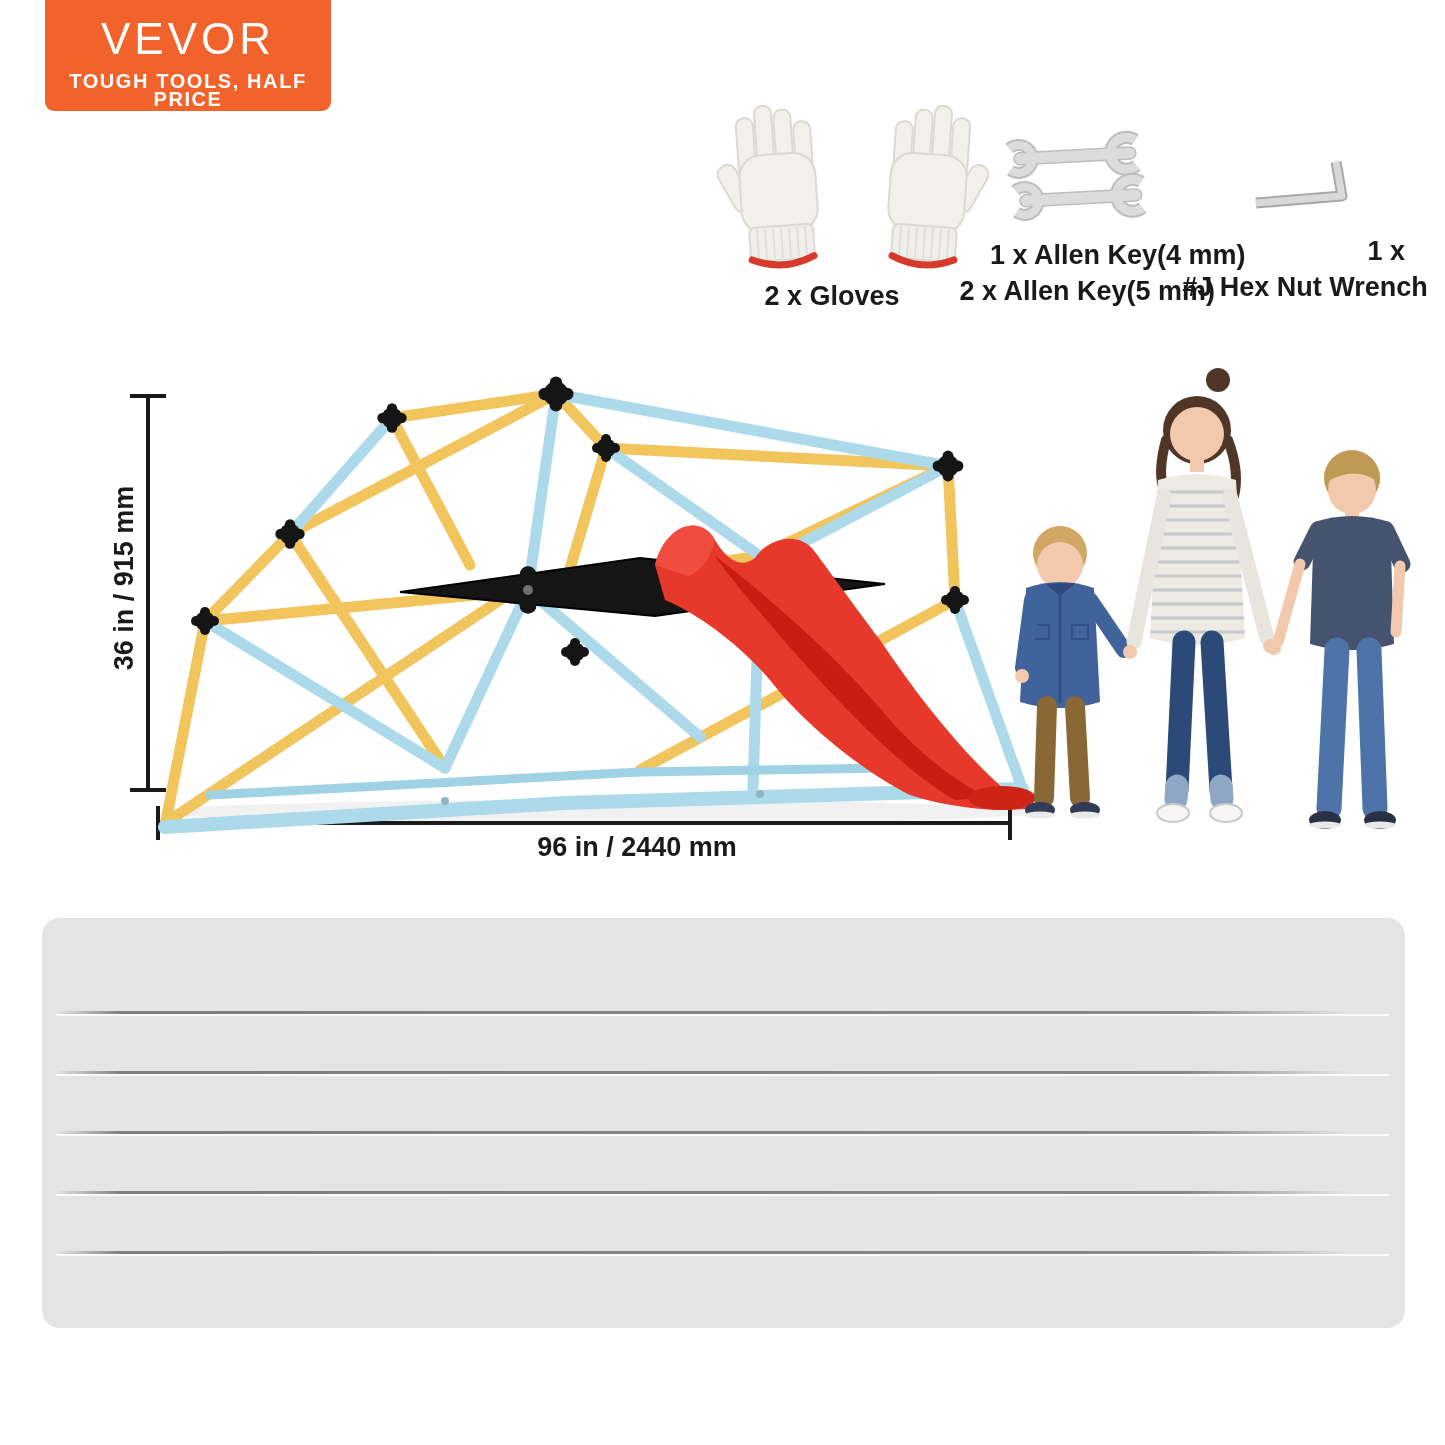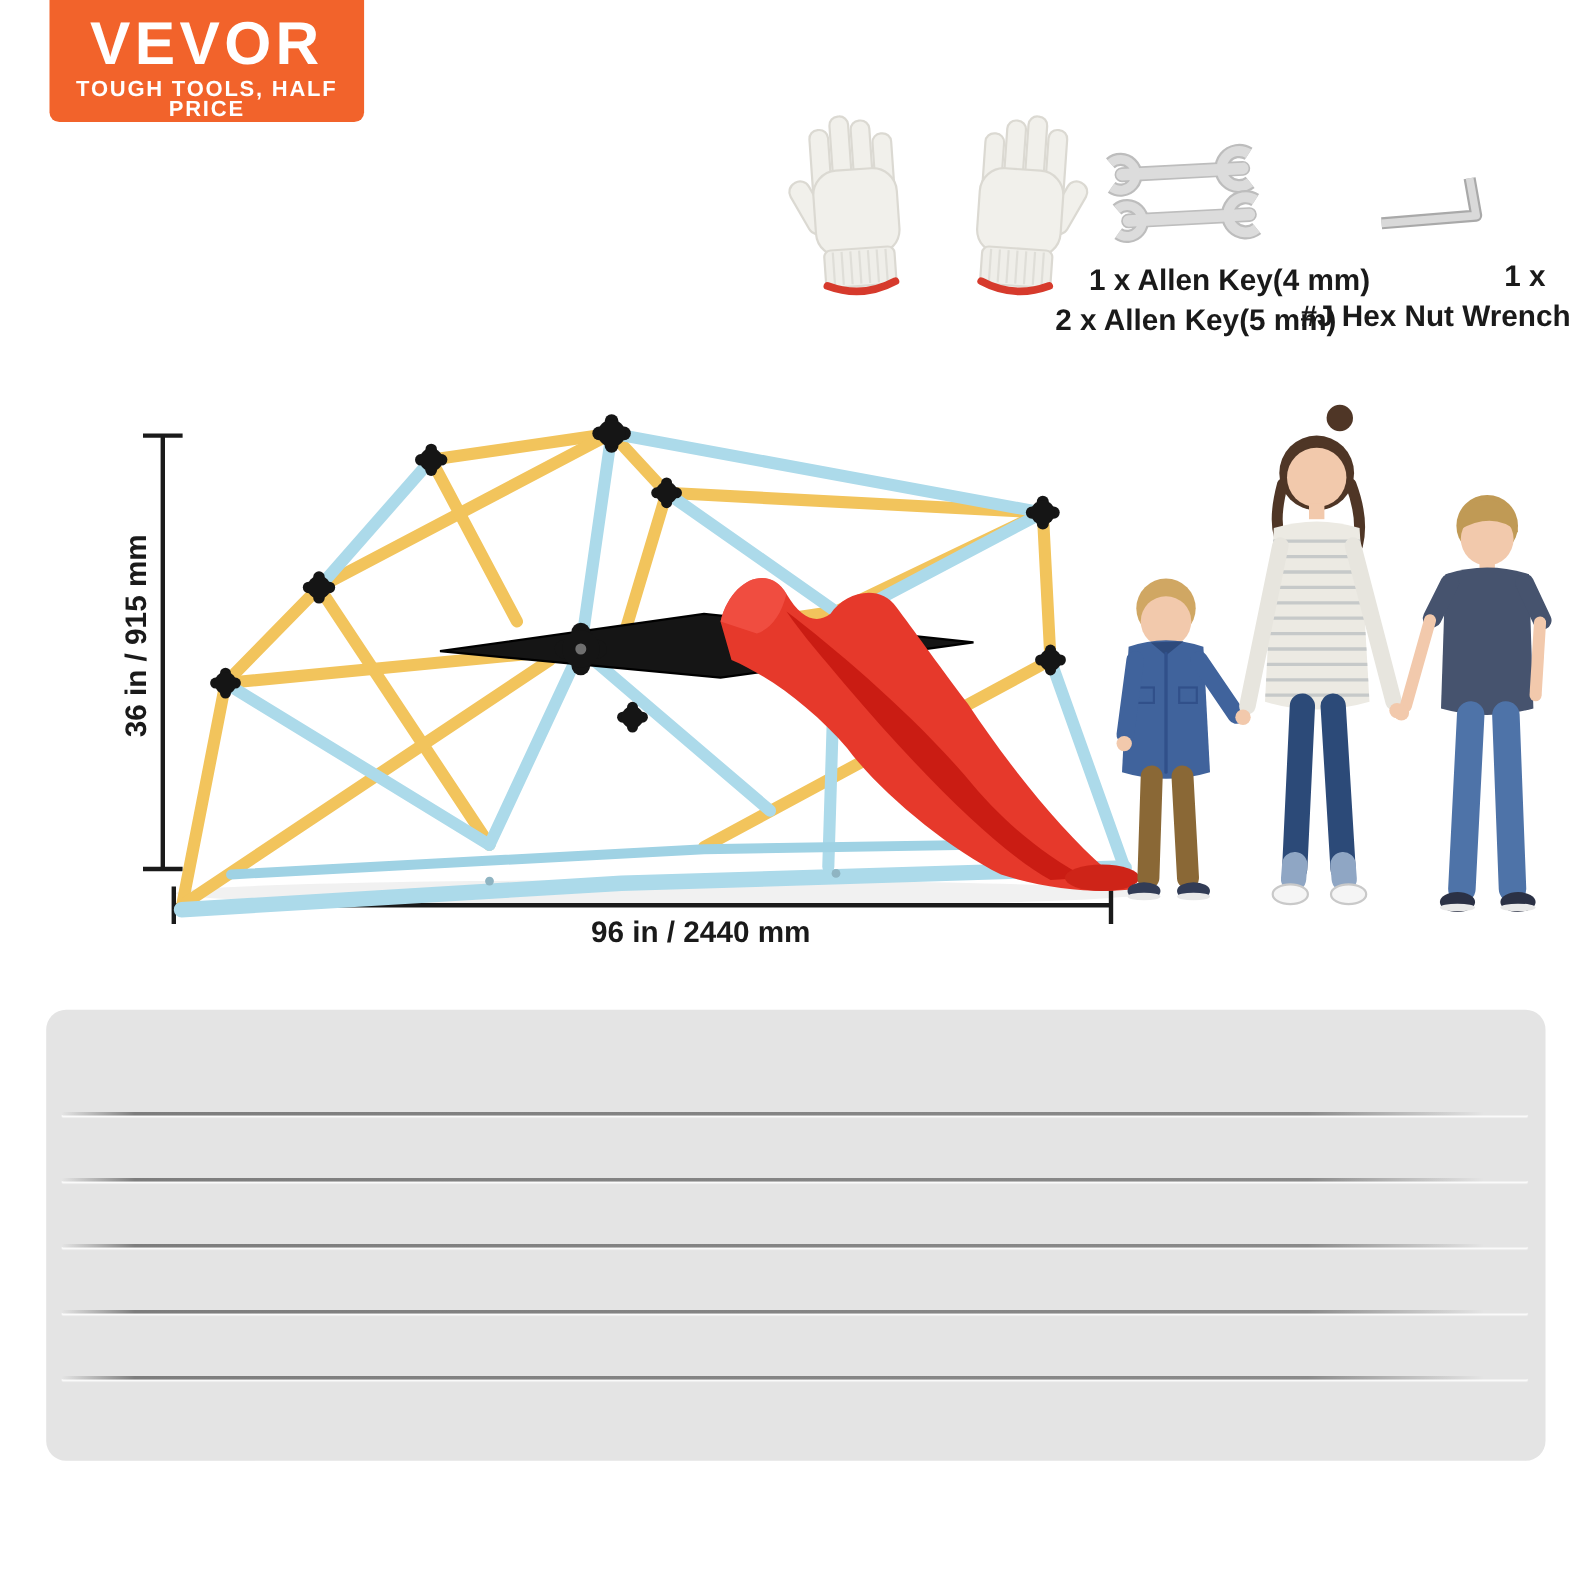--- a/index.html
+++ b/index.html
@@ -2,21 +2,21 @@
 <html><head>
 <meta charset="utf-8">
 <style>
   html,body{margin:0;padding:0;background:#fff;}
   .page{position:relative;width:1445px;height:1445px;background:#fff;overflow:hidden;
         font-family:"Liberation Sans","DejaVu Sans",sans-serif;}
   .abs{position:absolute;}
   
   .logo{left:45px;top:0;width:286px;height:111px;background:#F2632B;border-radius:0 0 9px 9px;
         text-align:center;color:#fff;}
-  .logo .brand{font-size:55px;font-weight:700;letter-spacing:4px;line-height:66px;margin-top:6px;}
+  .logo .brand{font-size:44px;font-weight:400;letter-spacing:4px;line-height:66px;margin-top:6px;}
   .logo .tag{font-size:20px;font-weight:700;letter-spacing:1.6px;line-height:18px;}
   
   .lbl{position:absolute;color:#1a1a1a;font-weight:700;font-size:27px;line-height:33px;
        white-space:pre;text-align:center;}
   .lbl-gloves{left:682px;top:280px;width:300px;}
   .lbl-allen4{left:955px;top:239px;width:260px;text-align:left;margin-left:35px;}
   .lbl-allen5{left:955px;top:275px;width:260px;text-align:right;}
   .lbl-hexqty{left:1205px;top:235px;width:200px;text-align:right;}
   .lbl-hexname{left:1172px;top:271px;width:266px;}
   .lbl-width{left:487px;top:831px;width:300px;}
@@ -244,20 +244,21 @@
       <path d="M1256,203 L1342,196 L1336,162" fill="none" stroke="#A9A9A9" stroke-width="11" stroke-linejoin="round"></path>
       <path d="M1256,203 L1342,196 L1336,162" fill="none" stroke="#D9D9D9" stroke-width="7" stroke-linejoin="round"></path>
     </g>
   </svg>
 
   <div class="abs logo">
     <div class="brand">VEVOR</div>
     <div class="tag">TOUGH TOOLS, HALF PRICE</div>
   </div>
 
+  <div class="lbl lbl-gloves">2 x Gloves</div>
   <div class="lbl lbl-allen4">1 x Allen Key(4 mm)</div>
   <div class="lbl lbl-allen5">2 x Allen Key(5 mm)</div>
   <div class="lbl lbl-hexqty">1 x</div>
   <div class="lbl lbl-hexname">#J Hex Nut Wrench</div>
 
   <div class="lbl lbl-height">36 in / 915 mm</div>
   <div class="lbl lbl-width">96 in / 2440 mm</div>
 
   <div class="abs spec-box">
     <div class="row">

